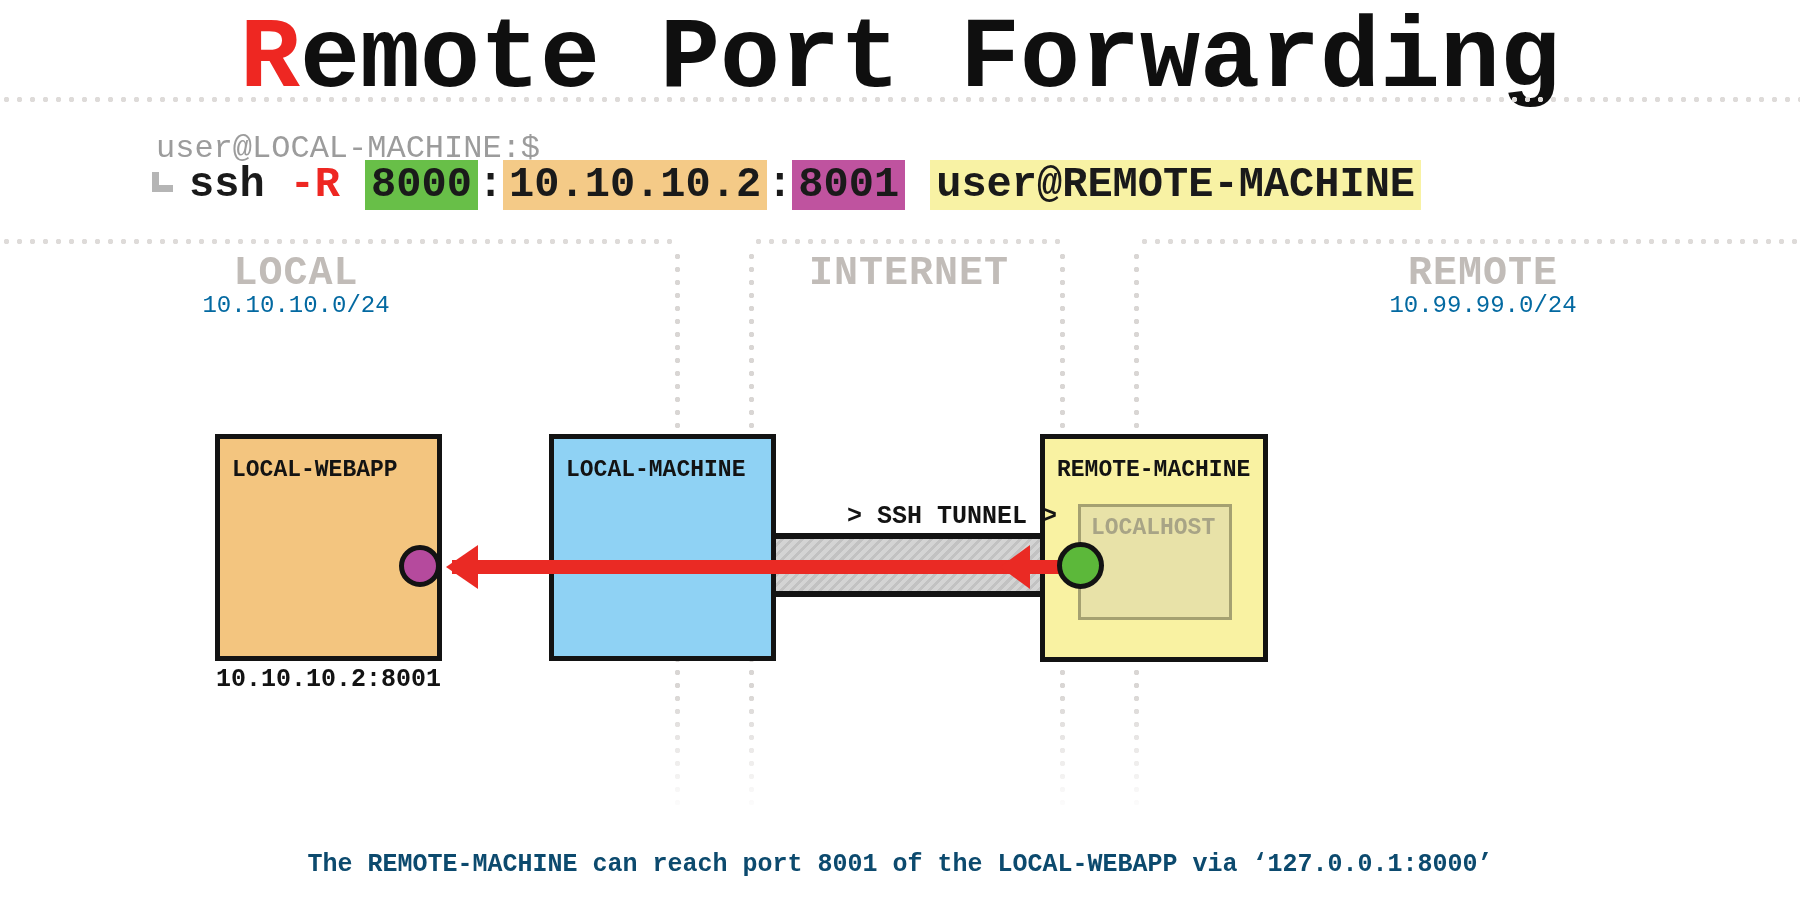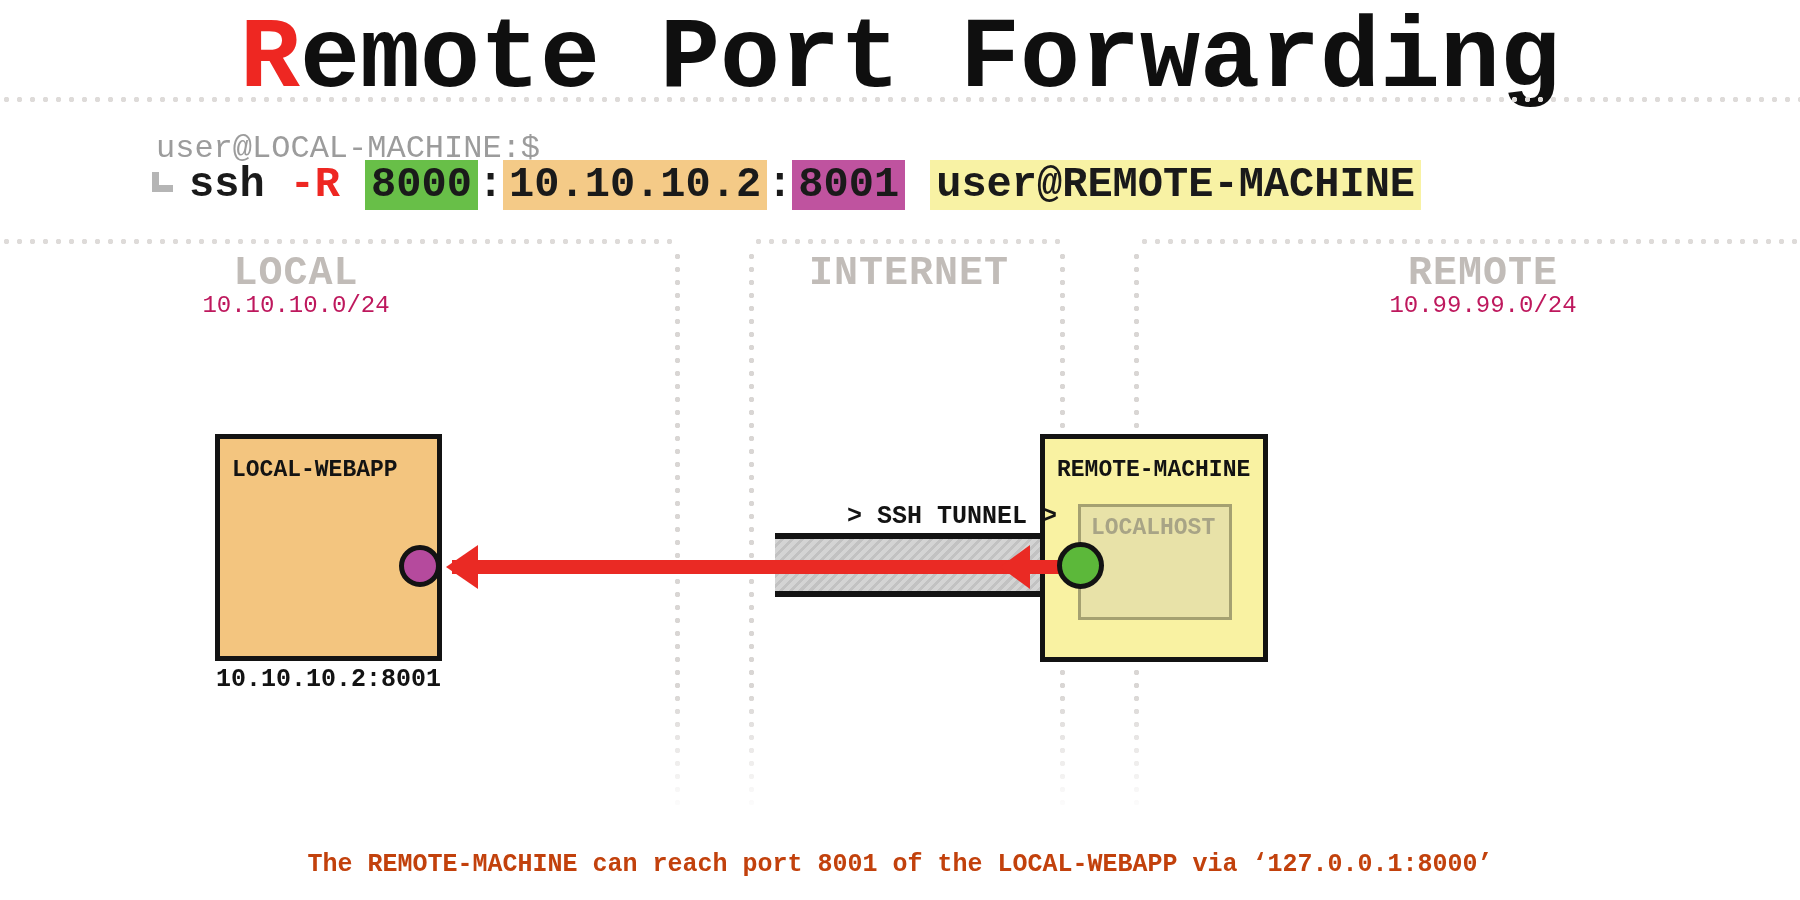--- a/index.html
+++ b/index.html
@@ -31,21 +31,21 @@
   .hl{display:inline-block;padding:1px 6px;}
   .hl-green{background:#68bf48;}
   .hl-orange{background:#f4ca87;}
   .hl-magenta{background:#bf539f;}
   .hl-yellow{background:#f8f2a4;}
 
   
   .zone-name{position:absolute;top:251px;width:400px;text-align:center;
              font-size:40px;font-weight:bold;color:#c1bcb8;letter-spacing:1px;}
   .zone-subnet{position:absolute;top:292px;width:400px;text-align:center;
-               font-size:24px;color:#be185d;}
+               font-size:24px;color:#0369a1;}
 
   
   .node{position:absolute;box-sizing:border-box;border:5px solid #131313;z-index:2;}
   .node-label{margin:18px 0 0 12px;font-size:23px;font-weight:bold;color:#131313;}
   .webapp{left:215px;top:434px;width:227px;height:227px;background:#f3c57f;}
   .machine{left:549px;top:434px;width:227px;height:227px;background:#8fd2f4;}
   .remote{left:1040px;top:434px;width:228px;height:228px;background:#f9f2a2;}
   .localhost{position:absolute;left:1078px;top:504px;width:154px;height:116px;box-sizing:border-box;
              border:3px solid #a5a171;background:#e8e2a8;z-index:2;}
   .localhost .node-label{margin:8px 0 0 10px;color:#a8a486;}
@@ -65,21 +65,21 @@
   .head-webapp{left:446px;top:545px;border-right:32px solid #ea2a24;}
   .head-tunnel{left:1000px;top:545px;border-right:30px solid #ea2a24;}
 
   
   .endpoint{position:absolute;box-sizing:content-box;border:5px solid #131313;border-radius:50%;z-index:4;}
   .ep-purple{left:399px;top:545px;width:32px;height:32px;background:#b54a9d;}
   .ep-green{left:1057px;top:542px;width:37px;height:37px;background:#5cb83a;}
 
   
   .caption{position:absolute;left:0;top:850px;width:1800px;text-align:center;
-           font-size:25px;font-weight:bold;color:#c2410c;white-space:pre;}
+           font-size:25px;font-weight:bold;color:#0c4a6e;white-space:pre;}
 </style>
 </head>
 <body>
 
 <div class="stage">
 
   <h1 class="title"><span class="accent">R</span><span>emote Port Forwarding</span></h1>
   <div class="dots-h" style="left:0;top:96px;width:1800px;"></div>
 
   <div class="prompt">user@LOCAL-MACHINE:$</div>
@@ -107,20 +107,23 @@
 
   <div class="zone-name" style="left:96px;">LOCAL</div>
   <div class="zone-subnet" style="left:96px;">10.10.10.0/24</div>
   <div class="zone-name" style="left:709px;">INTERNET</div>
   <div class="zone-name" style="left:1283px;">REMOTE</div>
   <div class="zone-subnet" style="left:1283px;">10.99.99.0/24</div>
 
   <div class="node webapp">
     <div class="node-label">LOCAL-WEBAPP</div>
   </div>
+  <div class="node machine">
+    <div class="node-label">LOCAL-MACHINE</div>
+  </div>
   <div class="node remote">
     <div class="node-label">REMOTE-MACHINE</div>
   </div>
   <div class="localhost">
     <div class="node-label">LOCALHOST</div>
   </div>
   <div class="webapp-address">10.10.10.2:8001</div>
 
   <div class="tunnel"></div>
   <div class="tunnel-label">&gt; SSH TUNNEL &gt;</div>

